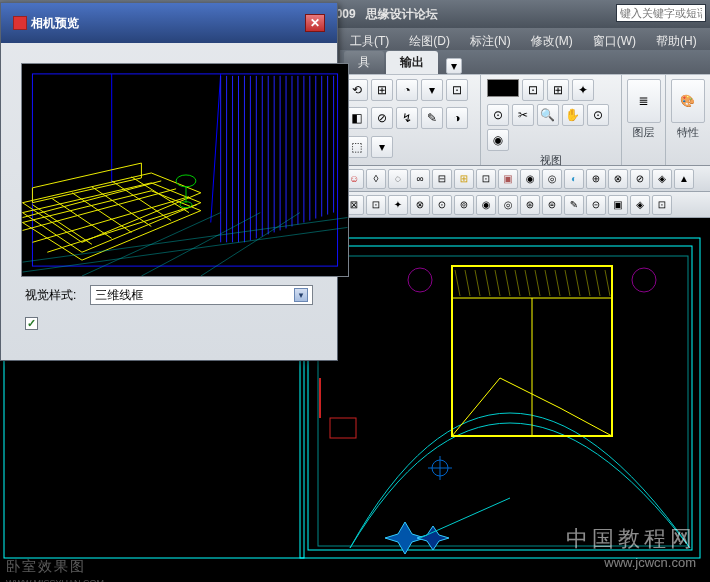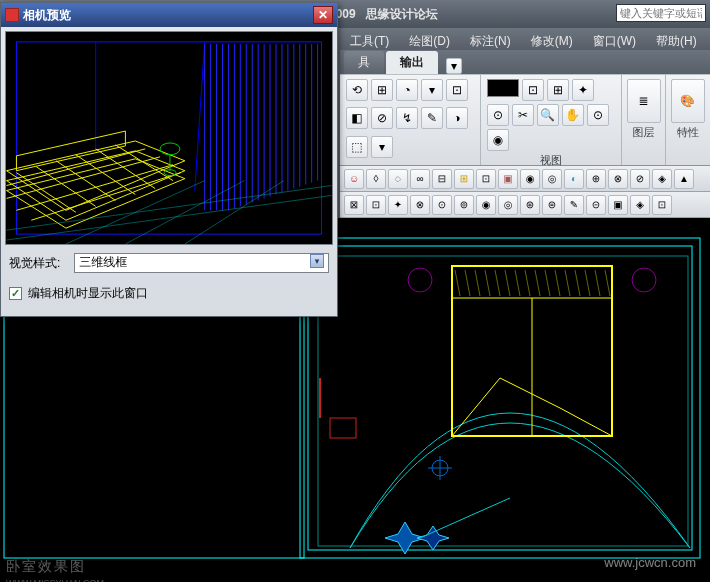--- a/index.html
+++ b/index.html
@@ -33,29 +33,29 @@
 
 .toolbar-row { position: absolute; left: 340px; right: 0; height: 26px; background: linear-gradient(#eceff2, #d4d9df); border-bottom: 1px solid #9aa3ad; display: flex; align-items: center; padding: 0 4px; gap: 2px; }
 .tb-btn { width: 20px; height: 20px; background: linear-gradient(#fafbfc, #e1e5ea); border: 1px solid #b1b9c2; border-radius: 2px; display: flex; align-items: center; justify-content: center; font-size: 10px; cursor: pointer; }
 
 
 .drawing { position: absolute; top: 218px; left: 0; right: 0; bottom: 0; background: #000; }
 .drawing svg { width: 100%; height: 100%; }
 
 
 .dialog { position: absolute; top: 2px; left: 0; width: 338px; background: linear-gradient(#e6e9ed, #d7dce2); border: 1px solid #5a6370; box-shadow: 2px 2px 6px rgba(0,0,0,.4); }
-.dialog-title { height: 24px; background: linear-gradient(#4a72c2, #28437a); display: flex; align-items: center; justify-content: space-between; padding: 0 4px; }
+.dialog-title { height: 40px; background: linear-gradient(#4a72c2, #28437a); display: flex; align-items: center; justify-content: space-between; padding: 0 12px; }
 .dialog-title span { color: #fff; font-size: 12px; font-weight: bold; display: flex; align-items: center; gap: 4px; }
 .dlg-icon { width: 14px; height: 14px; background: #d33; border: 1px solid #922; display: inline-block; }
 .close-btn { width: 20px; height: 18px; background: linear-gradient(#e8797d, #c12e2e); border: 1px solid #7a1515; display: flex; align-items: center; justify-content: center; color: #fff; font-size: 12px; font-weight: bold; cursor: pointer; }
-.dialog-body { padding: 4px; }
+.dialog-body { padding: 20px; }
 .preview-pane { width: 328px; height: 214px; background: #000; border: 1px solid #7a828c; position: relative; }
 .preview-pane svg { width: 100%; height: 100%; }
 .form-row { display: flex; align-items: center; gap: 14px; padding: 8px 4px; font-size: 12px; }
-.dropdown { flex: 1; height: 20px; background: #fff; border: 1px solid #7a828c; display: flex; justify-content: space-between; padding: 0 4px; font-size: 12px; cursor: pointer; }
+.dropdown { flex: 1; height: 20px; background: #fff; border: 1px solid #7a828c; display: flex; align-items: center; justify-content: space-between; padding: 0 4px; font-size: 12px; cursor: pointer; }
 .dd-arrow { width: 14px; height: 14px; background: linear-gradient(#d4dff2, #a6bde0); border: 1px solid #6a87b3; display: flex; align-items: center; justify-content: center; font-size: 9px; color: #26406b; }
 .checkbox-row { display: flex; align-items: center; gap: 6px; padding: 4px 4px 10px; font-size: 12px; }
 .cb { width: 13px; height: 13px; background: #fff; border: 1px solid #6d7680; display: flex; align-items: center; justify-content: center; color: #2a7a2a; font-size: 11px; font-weight: bold; }
 
 
 .wm1 { position: absolute; right: 14px; bottom: 28px; color: rgba(255,255,255,.55); font-size: 22px; font-family: KaiTi, serif; letter-spacing: 4px; }
 .wm2 { position: absolute; right: 14px; bottom: 12px; color: rgba(255,255,255,.5); font-size: 13px; }
 .wm3 { position: absolute; left: 6px; bottom: 6px; color: rgba(255,255,255,.35); font-size: 14px; letter-spacing: 2px; }
 .wm4 { position: absolute; left: 6px; bottom: -6px; color: rgba(255,255,255,.3); font-size: 9px; }
 .color-swatch { width: 32px; height: 18px; background: #000; border: 1px solid #888; }
@@ -213,20 +213,21 @@
       <line x1="440" y1="238" x2="440" y2="262" stroke="#06c"></line>
 
       <g transform="translate(405,320)">
         <polygon points="0,-16 7,-4 20,0 7,4 0,16 -7,4 -20,0 -7,-4" fill="#05a" stroke="#3cf"></polygon>
         <polygon points="28,-12 34,-3 44,0 34,3 28,12 22,3 12,0 22,-3" fill="#038" stroke="#3cf"></polygon>
       </g>
       <line x1="420" y1="320" x2="510" y2="280" stroke="#0cc"></line>
     </svg>
   </div>
 
+  <div class="wm1">中国教程网</div>
   <div class="wm2">www.jcwcn.com</div>
   <div class="wm3">卧室效果图</div>
   <div class="wm4">WWW.MISSYUAN.COM</div>
 </div>
 
 <div class="dialog">
   <div class="dialog-title">
     <span>
         <i class="dlg-icon"></i>
         <span>相机预览</span>
@@ -297,16 +298,15 @@
     </div>
     <div class="form-row">
       <span>视觉样式:</span>
       <div class="dropdown">
         <span>三维线框</span>
         <span class="dd-arrow">▾</span>
       </div>
     </div>
     <div class="checkbox-row">
       <div class="cb">✓</div>
-      <span>编辑相机时显示此窗口</span>
     </div>
   </div>
 </div>
 
 </body></html>

